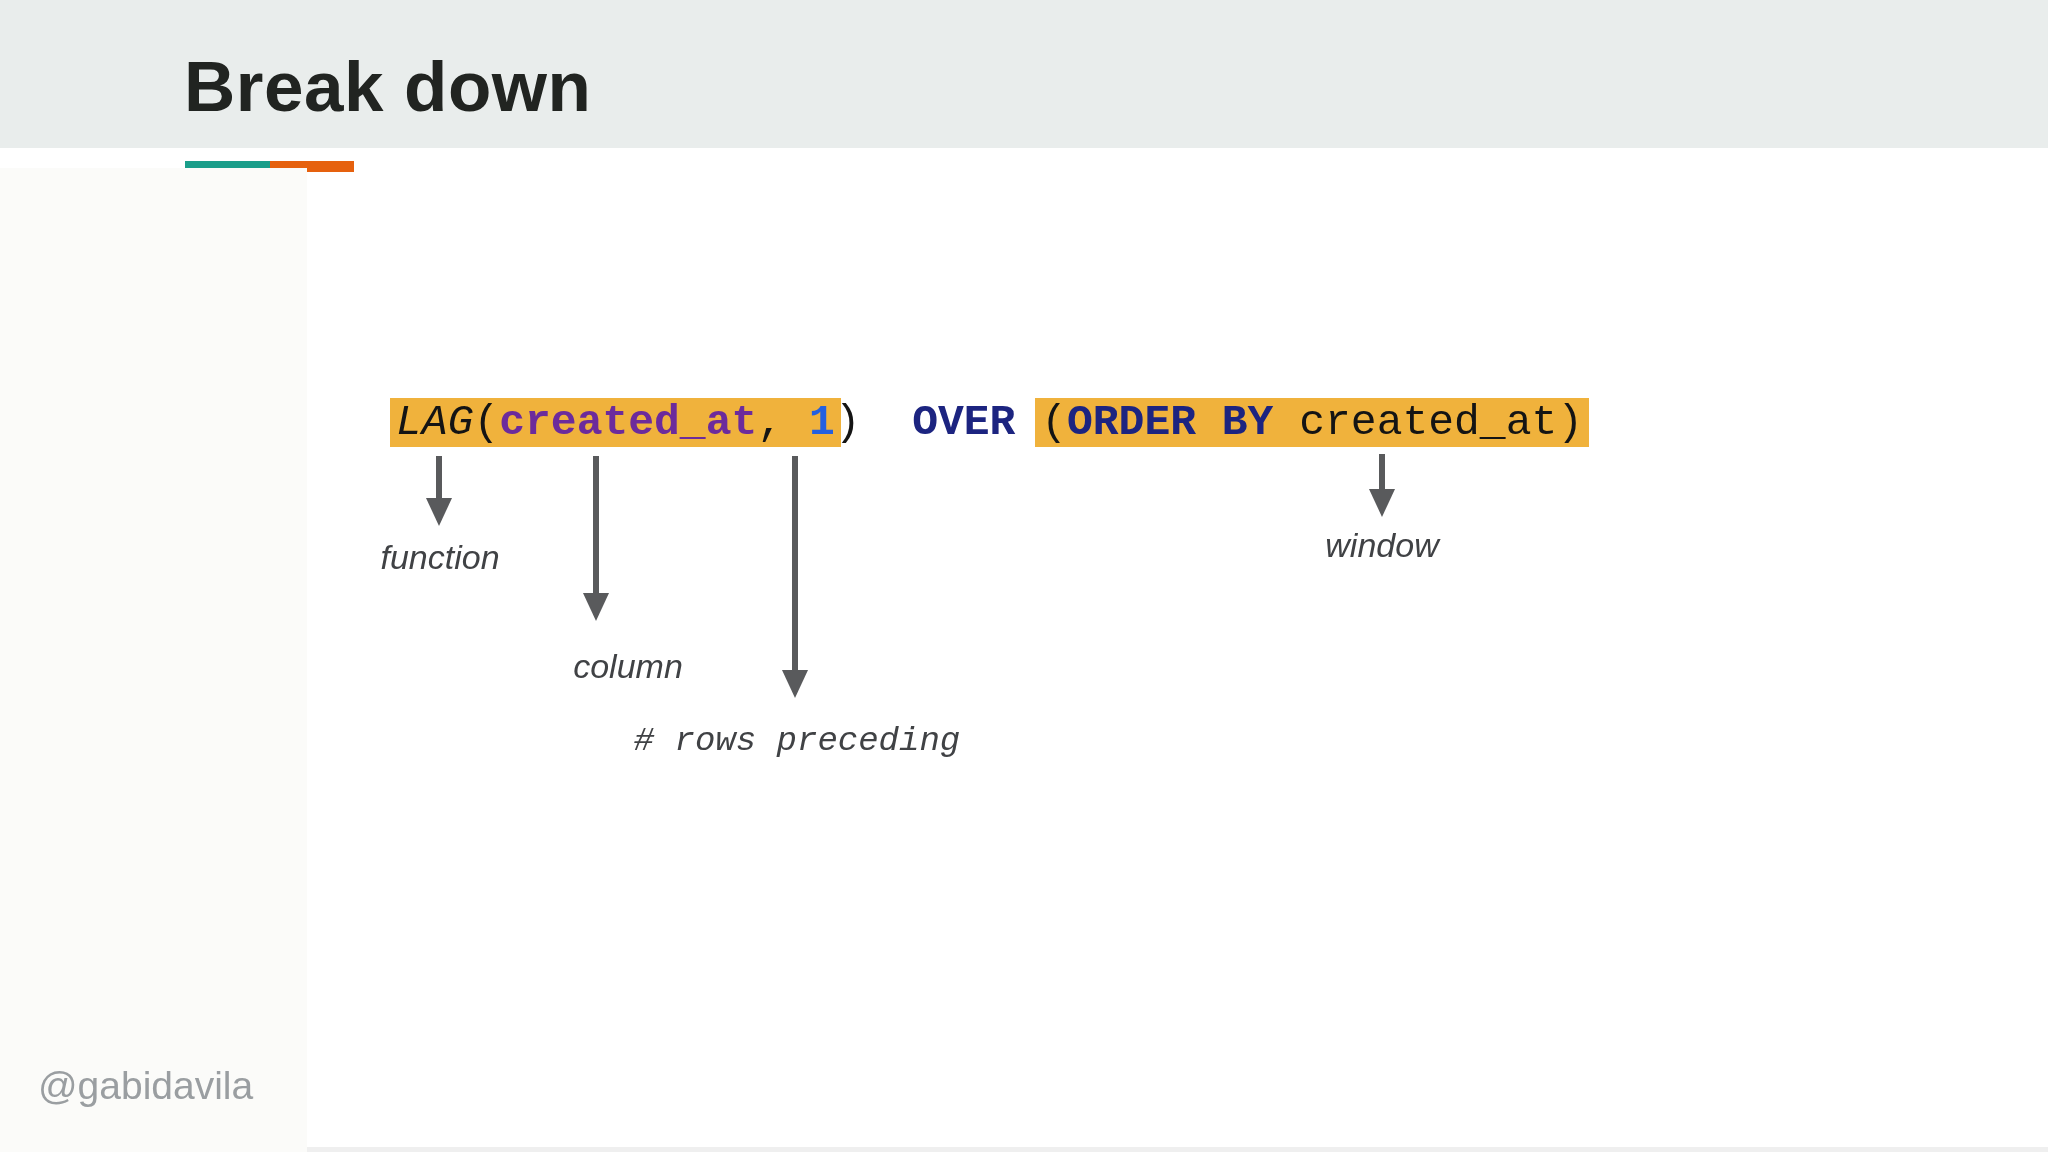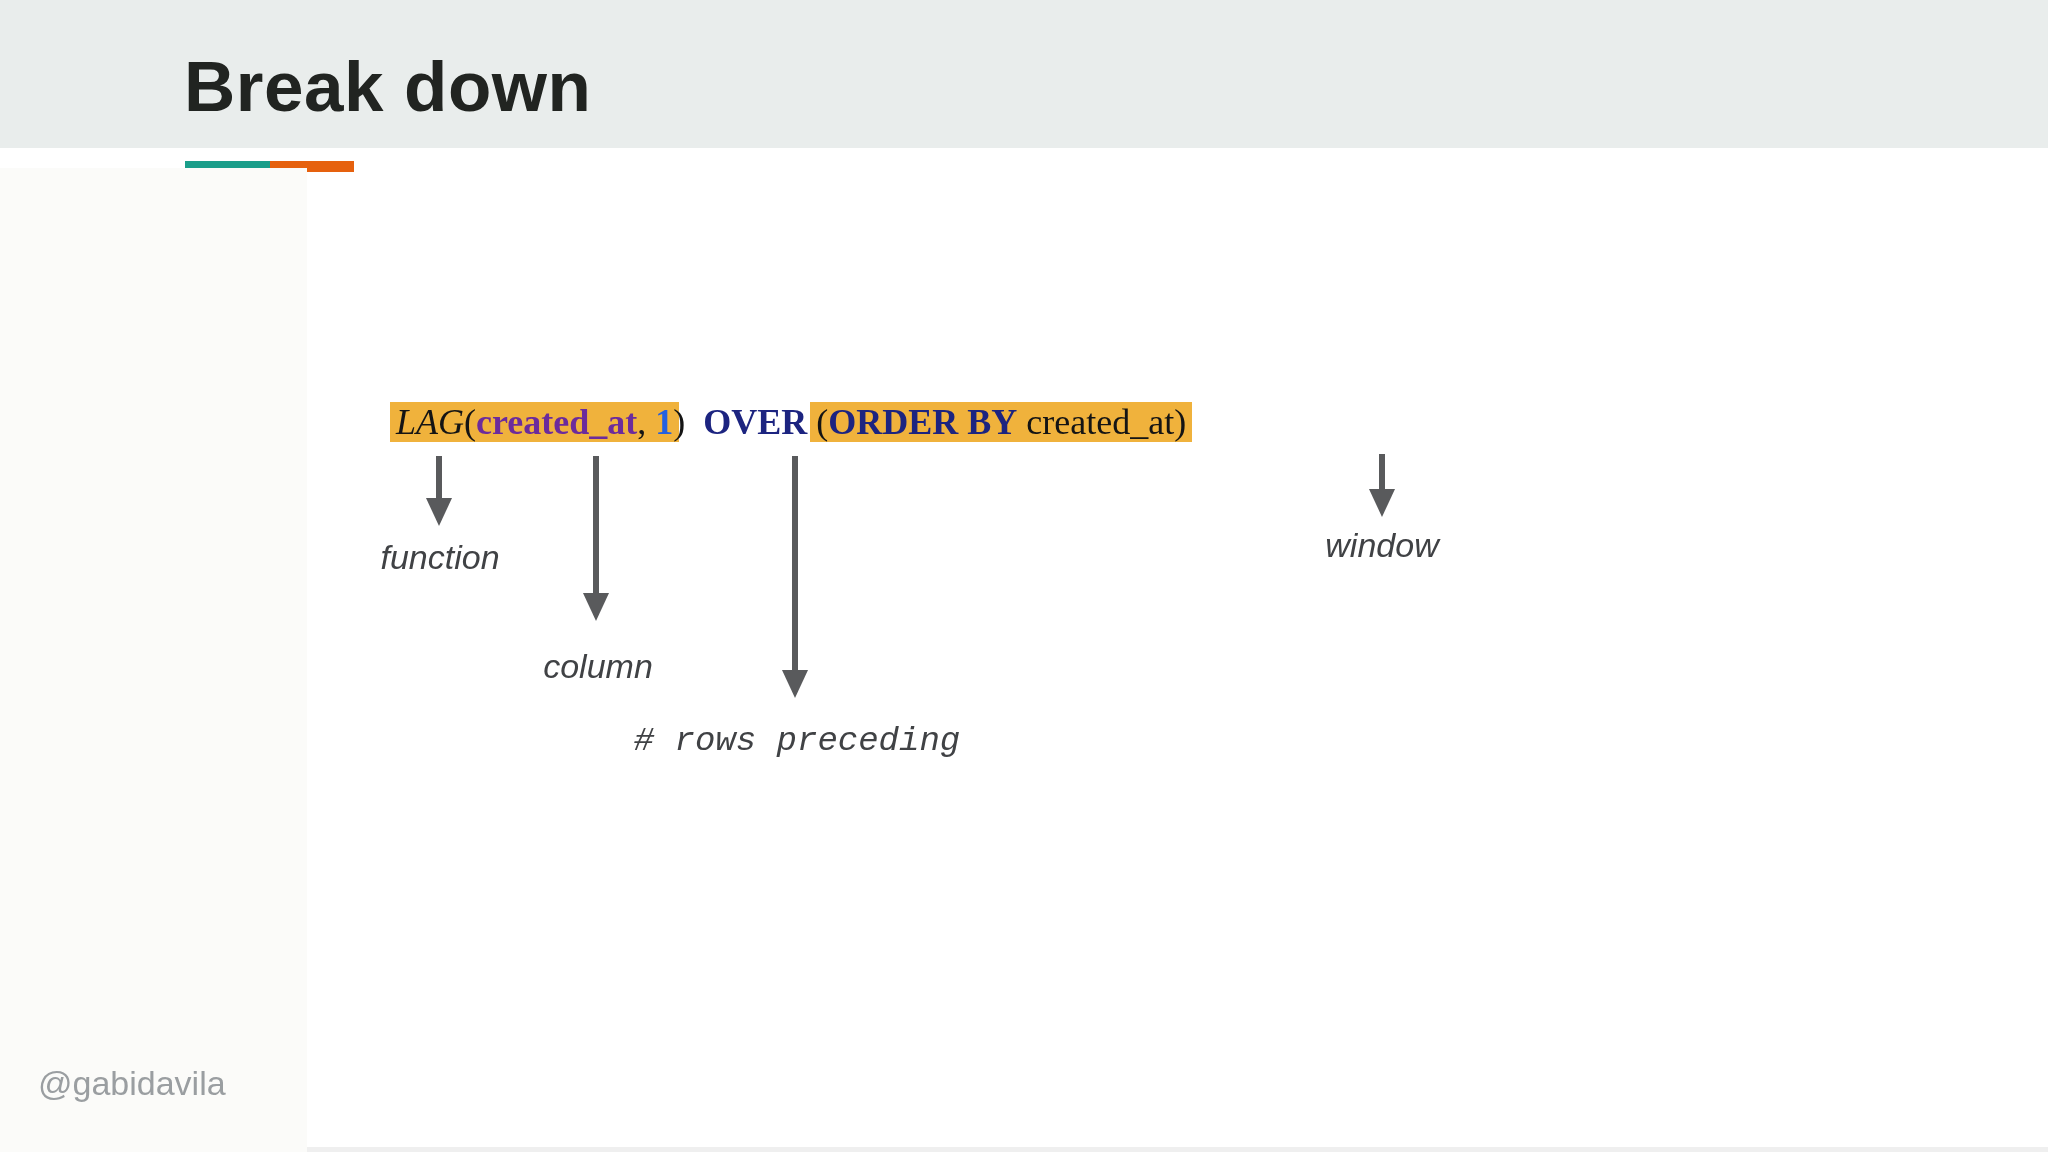--- a/index.html
+++ b/index.html
@@ -24,22 +24,22 @@
   .accent-teal{width:85px;height:11px;background:var(--accent-teal,#1a9e8a);}
   .accent-orange{width:84px;height:11px;background:var(--accent-orange,#e6610e);}
 
   
   .left-strip{position:absolute;left:0;top:168px;width:307px;height:984px;background:#fbfbf9;}
   .bottom-strip{position:absolute;left:307px;top:1147px;width:1741px;height:5px;background:#efefef;}
 
   
   .code-line{
     position:absolute;left:396px;top:398px;height:50px;
-    font-family:Liberation Serif, serif;
-    font-size:36px;line-height:49px;white-space:pre;color:#141414;
+    font-family:Liberation Mono, monospace;
+    font-size:43px;line-height:49px;white-space:pre;color:#141414;
   }
   .code-part{white-space:pre;}
   .code-part.mark{
     background:var(--highlight,#f0b23c);
     padding:0 6px;margin:0 -6px;
   }
   .seg{white-space:pre;}
   .seg.fn{font-style:italic;color:#141414;}
   .seg.plain{color:#141414;}
   .seg.col{font-weight:bold;color:var(--col-color,#6c2b9c);}
@@ -54,21 +54,21 @@
     border-top:28px solid var(--arrow-color,#595a5c);
   }
   .ann-label{
     position:absolute;transform:translateX(-50%);
     font-style:italic;font-size:34px;white-space:nowrap;
     color:var(--label-color,#404245);
   }
 
   .footer-handle{
     position:absolute;left:38px;top:1064px;
-    font-size:34px;color:var(--footer-color,#9a9ea1);
+    font-size:39px;color:var(--footer-color,#9a9ea1);
   }
 </style>
 </head>
 <body style="--header-bg: #e9edec; --title-color: #212421; --accent-teal: #1a9e8a; --accent-orange: #e6610e; --highlight: #f0b23c; --col-color: #6c2b9c; --num-color: #2460e0; --kw-color: #1c2480; --arrow-color: #595a5c; --label-color: #404245; --footer-color: #9a9ea1;">
 
 <div class="slide">
 
   <div class="header">
     <div class="title">Break down</div>
     <div class="accent-bar">
@@ -81,21 +81,21 @@
   <div class="bottom-strip"></div>
 
   <div class="code-line"><span class="code-part mark"><span class="seg fn">LAG</span><span class="seg plain">(</span><span class="seg col">created_at</span><span class="seg plain">, </span><span class="seg num">1</span></span><span class="code-part"><span class="seg plain">)</span><span class="seg plain">  </span><span class="seg kw">OVER</span><span class="seg plain"> </span></span><span class="code-part mark"><span class="seg plain">(</span><span class="seg kw">ORDER BY</span><span class="seg plain"> </span><span class="seg plain">created_at</span><span class="seg plain">)</span></span></div>
 
   <div id="annotations">
       <div class="arrow-line" style="left: 436px; top: 456px; height: 42px;"></div>
       <div class="arrow-head" style="left: 426px; top: 498px;"></div>
       <div class="ann-label" style="left: 440px; top: 538px; font-style: italic;">function</div>
       <div class="arrow-line" style="left: 593px; top: 456px; height: 137px;"></div>
       <div class="arrow-head" style="left: 583px; top: 593px;"></div>
-      <div class="ann-label" style="left: 598px; top: 647px;">column</div>
+      <div class="ann-label" style="left: 628px; top: 647px;">column</div>
       <div class="arrow-line" style="left: 792px; top: 456px; height: 214px;"></div>
       <div class="arrow-head" style="left: 782px; top: 670px;"></div>
       <div class="ann-label" style="left: 797px; top: 722px; font-family: Liberation Mono, monospace;"># rows preceding</div>
       <div class="arrow-line" style="left: 1379px; top: 454px; height: 35px;"></div>
       <div class="arrow-head" style="left: 1369px; top: 489px;"></div>
       <div class="ann-label" style="left: 1382px; top: 526px;">window</div>
     </div>
 
   <div class="footer-handle">@gabidavila</div>
 

